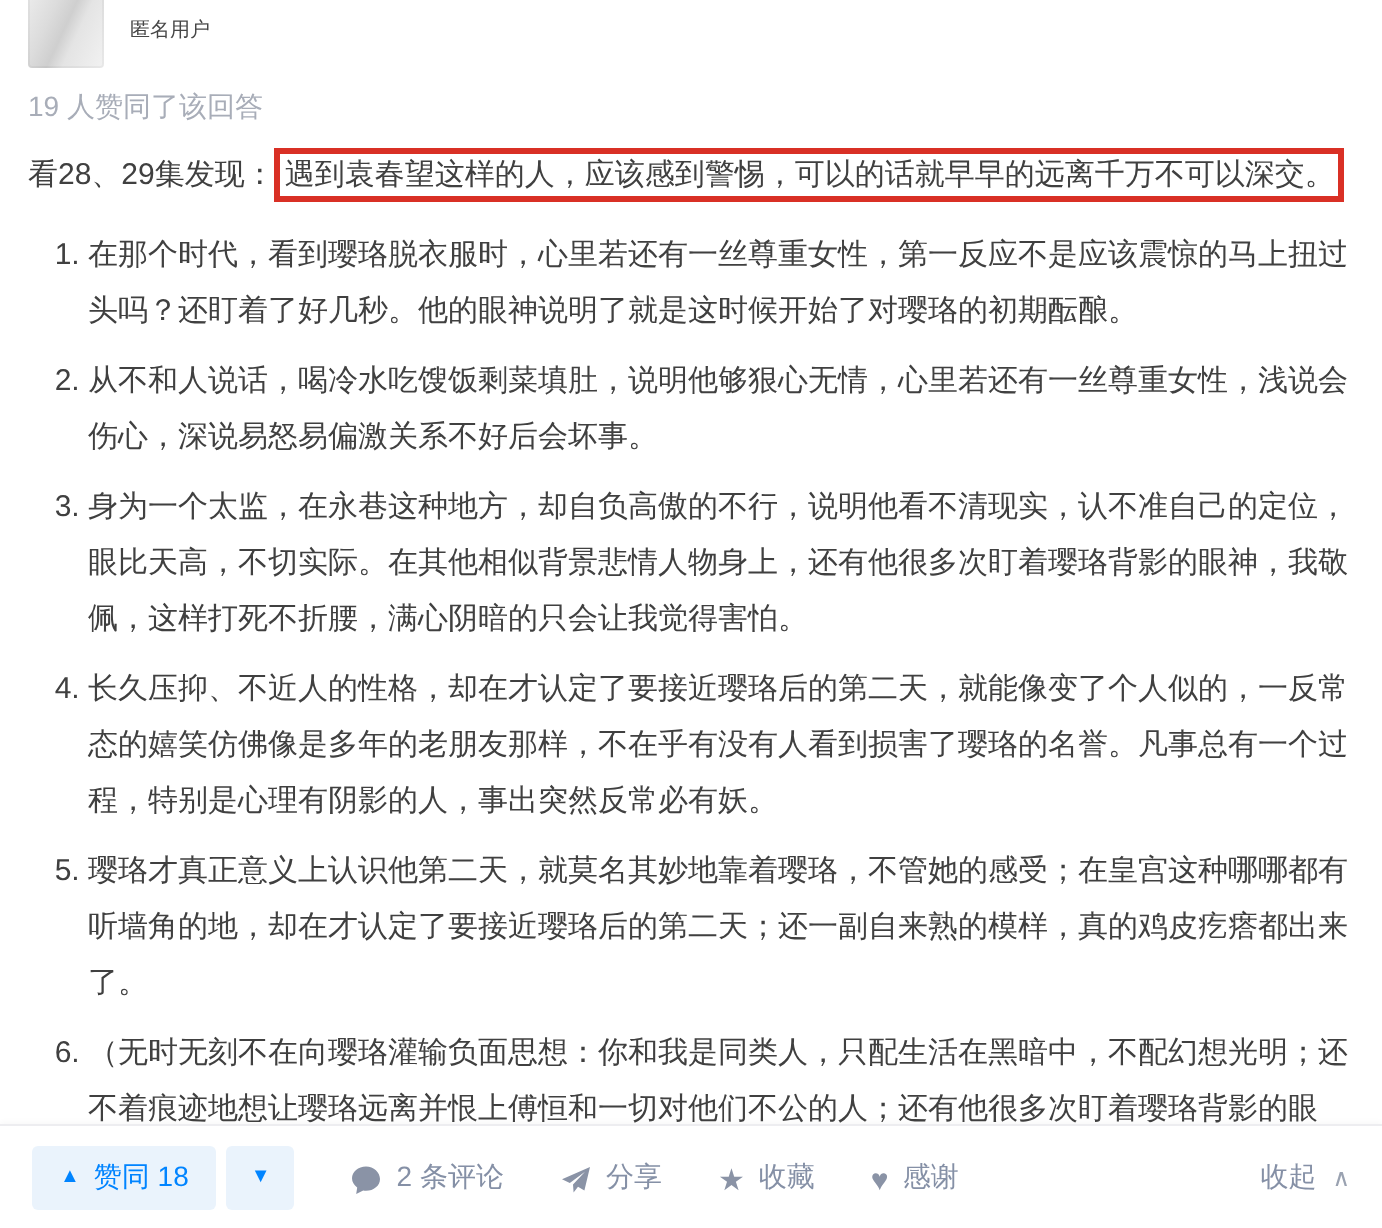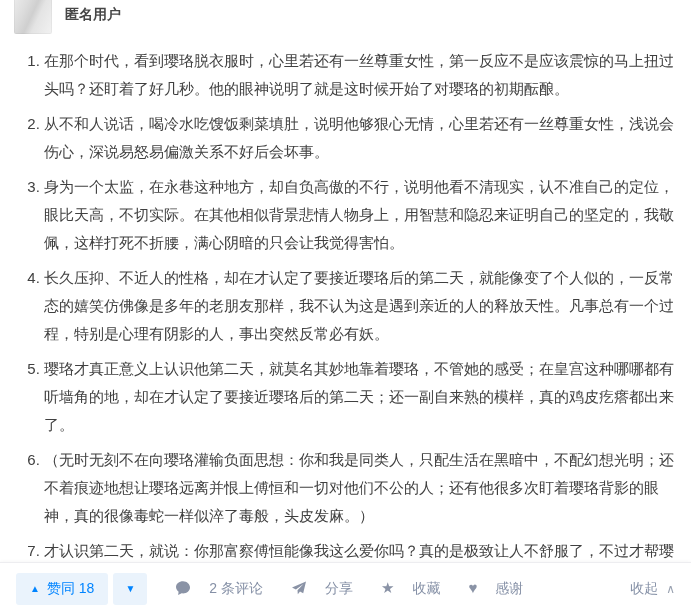--- a/index.html
+++ b/index.html
@@ -10,42 +10,42 @@
   }
   .content{padding:0 16px 70px 14px;box-sizing:border-box;}
   
   .header{display:flex;align-items:center;gap:13px;height:38px;margin-top:-4px;}
   .avatar{
     width:38px;height:38px;flex:0 0 38px;border-radius:2px;cursor:pointer;
     background:
       linear-gradient(115deg,#ececec 0%,#dcdcdc 30%,#cfcfcf 48%,#e4e4e4 62%,#f2f2f2 100%);
     box-shadow:inset 0 0 0 1px rgba(0,0,0,0.04);
   }
-  .author{font-size:14px;font-weight:bold;color:#464646;cursor:pointer;}
+  .author{font-size:10px;font-weight:normal;color:#464646;cursor:pointer;}
   .meta{margin-top:11px;font-size:14px;color:#a8adb8;}
   
   .lead{margin-top:11px;font-size:15px;line-height:27px;color:#404040;}
   .hl{border:3px solid #d93025;padding:2px 2px;}
   
   ol.points{margin:13px 0 0 0;padding-left:30px;font-size:15px;line-height:28px;color:#404040;}
   ol.points li{margin-bottom:7px;}
   
   .toolbar{
     position:fixed;left:0;bottom:0;width:691px;height:52px;background:#fff;
     border-top:1px solid #ededf0;box-shadow:0 -1px 3px rgba(26,26,26,0.03);
     display:flex;align-items:center;padding:0 16px;box-sizing:border-box;
   }
   .btn-vote{
     display:inline-flex;align-items:center;gap:7px;height:32px;padding:0 14px;
     background:#eaf3fc;color:#0084ff;font-size:14px;border:none;border-radius:3px;cursor:pointer;
   }
   .btn-vote .arrow{font-size:10px;line-height:1;}
   .btn-down{padding:0 12px;margin-left:5px;}
   .tool-item{
-    display:inline-flex;align-items:flex-start;gap:18px;margin-left:28px;
+    display:inline-flex;align-items:flex-end;gap:7px;margin-left:28px;
     color:#8590a6;font-size:14px;cursor:pointer;background:none;border:none;padding:0;
   }
   .tool-item .glyph{font-size:15px;line-height:1;color:#8a93a6;}
   .tool-item svg{display:block;}
   .spacer{flex:1;}
   .collapse{
     display:inline-flex;align-items:center;gap:8px;color:#8590a6;font-size:14px;cursor:pointer;
     background:none;border:none;padding:0;margin:0;
   }
   .collapse .chev{font-size:12px;color:#9aa2b1;}
@@ -53,27 +53,31 @@
 </head>
 <body>
 
 <div class="content">
 
   <div class="header">
     <div class="avatar"></div>
     <div class="author">匿名用户</div>
   </div>
 
+  <div class="meta">19 人赞同了该回答</div>
 
+  <div class="lead">
+    <span>看28、29集发现：</span><span class="hl">遇到袁春望这样的人，应该感到警惕，可以的话就早早的远离千万不可以深交。</span>
+  </div>
 
   <ol class="points">
     <li>在那个时代，看到璎珞脱衣服时，心里若还有一丝尊重女性，第一反应不是应该震惊的马上扭过头吗？还盯着了好几秒。他的眼神说明了就是这时候开始了对璎珞的初期酝酿。</li>
     <li>从不和人说话，喝冷水吃馊饭剩菜填肚，说明他够狠心无情，心里若还有一丝尊重女性，浅说会伤心，深说易怒易偏激关系不好后会坏事。</li>
-    <li>身为一个太监，在永巷这种地方，却自负高傲的不行，说明他看不清现实，认不准自己的定位，眼比天高，不切实际。在其他相似背景悲情人物身上，用智慧和隐忍来证明自己的坚定的，我敬佩，这样打死不折腰，满心阴暗的只会让我觉得害怕。</li>
-    <li>长久压抑、不近人的性格，却在才认定了要接近璎珞后的第二天，就能像变了个人似的，一反常态的嬉笑仿佛像是多年的老朋友那样，我不认为这是遇到亲近的人的释放天性。凡事总有一个过程，特别是心理有阴影的人，事出突然反常必有妖。</li>
+    <li>身为一个太监，在永巷这种地方，却自负高傲的不行，说明他看不清现实，认不准自己的定位，眼比天高，不切实际。在其他相似背景悲情人物身上，还有他很多次盯着璎珞背影的眼神，我敬佩，这样打死不折腰，满心阴暗的只会让我觉得害怕。</li>
+    <li>长久压抑、不近人的性格，却在才认定了要接近璎珞后的第二天，就能像变了个人似的，一反常态的嬉笑仿佛像是多年的老朋友那样，不在乎有没有人看到损害了璎珞的名誉。凡事总有一个过程，特别是心理有阴影的人，事出突然反常必有妖。</li>
     <li>璎珞才真正意义上认识他第二天，就莫名其妙地靠着璎珞，不管她的感受；在皇宫这种哪哪都有听墙角的地，却在才认定了要接近璎珞后的第二天；还一副自来熟的模样，真的鸡皮疙瘩都出来了。</li>
     <li>（无时无刻不在向璎珞灌输负面思想：你和我是同类人，只配生活在黑暗中，不配幻想光明；还不着痕迹地想让璎珞远离并恨上傅恒和一切对他们不公的人；还有他很多次盯着璎珞背影的眼神，真的很像毒蛇一样似淬了毒般，头皮发麻。）</li>
     <li>才认识第二天，就说：你那富察傅恒能像我这么爱你吗？真的是极致让人不舒服了，不过才帮璎珞刷了几秒秒恭桶就觉得自己是爱了很多。璎珞说：我就是喜欢他你管不着；我又没让你帮我刷。说的是实话啊，他却赌气不干了，我看这不是可爱，不是为璎珞好，而是他自己的自以为是</li>
   </ol>
 
 </div>
 
 <div class="toolbar">
 
   <button class="btn-vote">

